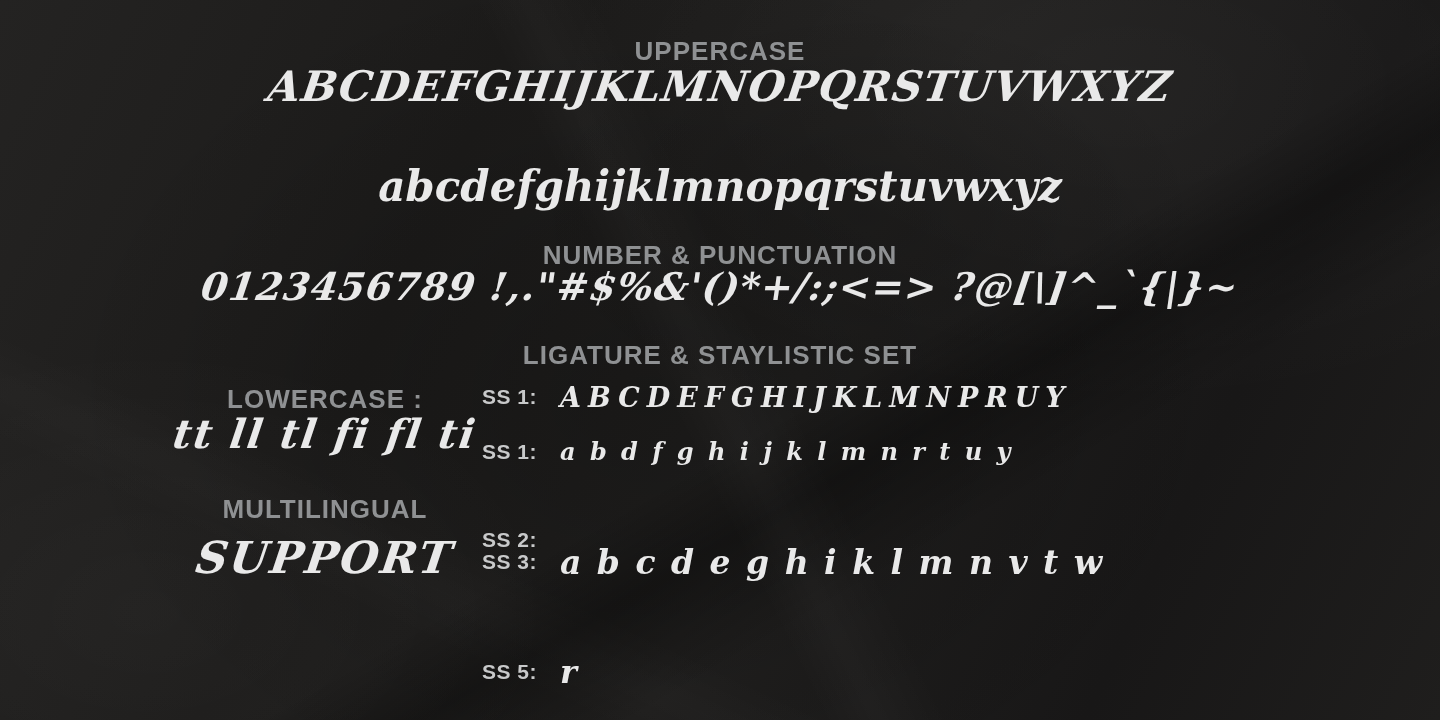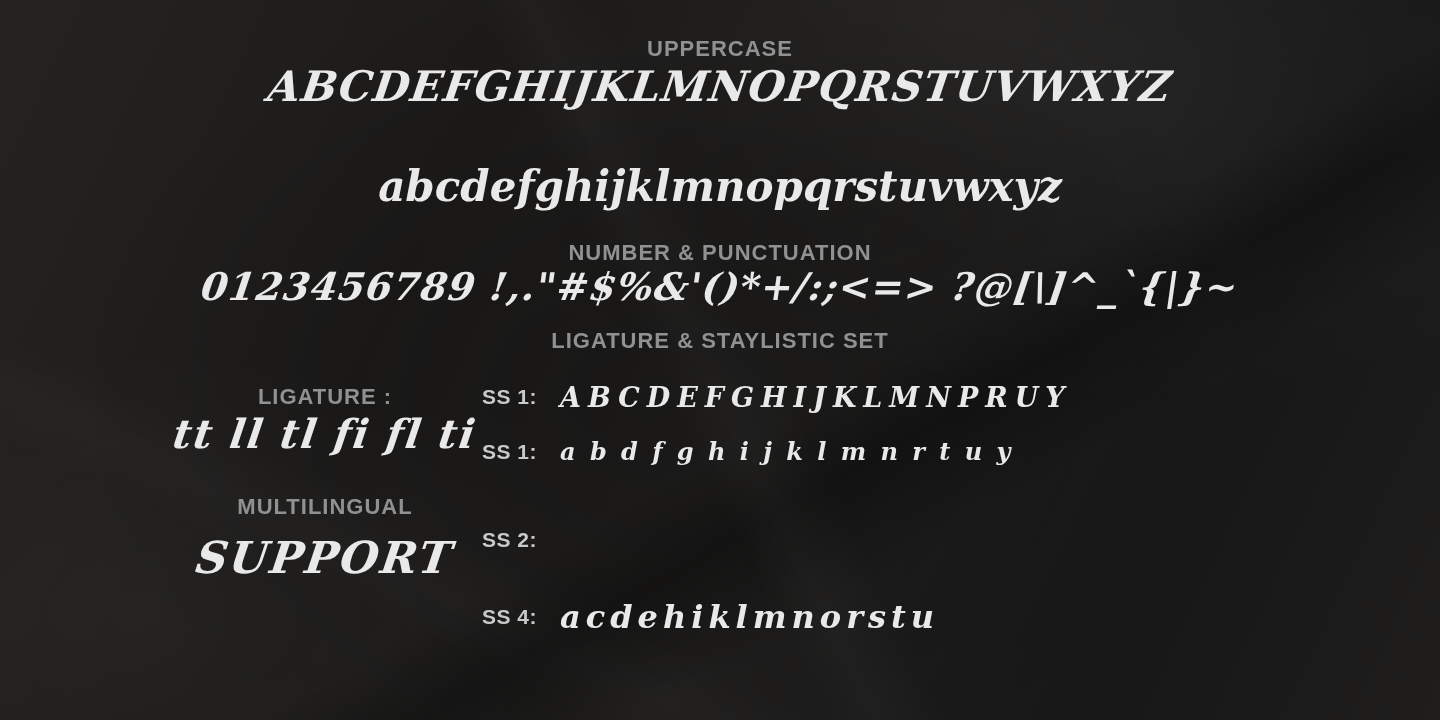--- a/index.html
+++ b/index.html
@@ -14,33 +14,33 @@
   }
   .texture{
     position:absolute;inset:0;pointer-events:none;
     background:
       linear-gradient(64deg, transparent 46%, rgba(255,255,255,0.025) 49%, transparent 53%),
       linear-gradient(150deg, transparent 56%, rgba(0,0,0,0.30) 62%, transparent 70%),
       linear-gradient(25deg, transparent 20%, rgba(255,255,255,0.015) 24%, transparent 28%),
       radial-gradient(500px 300px at 60% 30%, rgba(0,0,0,0.18), transparent 70%);
   }
   .sec{position:absolute;left:0;width:100%;text-align:center;line-height:1;}
-  .h{font-family:"Liberation Sans",sans-serif;font-weight:bold;font-size:22px;
+  .h{font-family:"Liberation Sans",sans-serif;font-weight:bold;font-size:26px;
      color:#8f9193;letter-spacing:1px;}
   .script{font-family:"DejaVu Serif",serif;font-style:italic;font-weight:700;
      color:#e9e9e9;white-space:nowrap;}
   .skew{transform:skewX(-8deg);}
 
   .upper-h{top:38px;}
   .upper-g{top:66px;font-size:42px;letter-spacing:1px;}
   .lower-h{top:139px;}
   .lower-g{top:166px;font-size:42px;}
   .num-h{top:242px;}
   .num-g{top:268px;font-size:38px;letter-spacing:1px;}
-  .ligaset-h{top:330px;}
+  .ligaset-h{top:342px;}
 
   .leftcol{position:absolute;left:160px;width:330px;text-align:center;line-height:1;}
   .lig-h{top:386px;}
   .lig-g{top:414px;font-size:40px;letter-spacing:2px;}
   .multi-h{top:496px;}
   .support-g{top:536px;font-size:44px;letter-spacing:2px;font-style:italic;}
 
   .ssrow{position:absolute;left:482px;height:54px;display:flex;align-items:center;gap:8px;}
   .r0{top:370px;} .r1{top:425px;} .r2{top:480px;margin-top:33px;} .r3{top:535px;} .r4{top:590px;} .r5{top:645px;}
   .sslabel{font-family:"Liberation Sans",sans-serif;font-weight:bold;font-size:21px;
@@ -62,34 +62,38 @@
   <div class="sec h upper-h">UPPERCASE</div>
   <div class="sec script skew upper-g">ABCDEFGHIJKLMNOPQRSTUVWXYZ</div>
 
   <div class="sec script lower-g">abcdefghijklmnopqrstuvwxyz</div>
 
   <div class="sec h num-h">NUMBER &amp; PUNCTUATION</div>
   <div class="sec script skew num-g">0123456789 !,."#$%&amp;'()*+/:;&lt;=&gt; ?@[\]^_`{|}~</div>
 
   <div class="sec h ligaset-h">LIGATURE &amp; STAYLISTIC SET</div>
 
-  <div class="leftcol h lig-h">LIGATURE :</div>
+  <div class="leftcol h lig-h">LOWERCASE :</div>
   <div class="leftcol script skew lig-g">tt ll tl fi fl ti</div>
 
   <div class="leftcol h multi-h">MULTILINGUAL</div>
   <div class="leftcol script skew support-g">SUPPORT</div>
 
   <div class="ssrow r0">
     <span class="sslabel">SS 1:</span>
     <span class="script ssg g0">ABCDEFGHIJKLMNPRUY</span>
   </div>
   <div class="ssrow r1">
     <span class="sslabel">SS 1:</span>
     <span class="script ssg g1">a b d f g h i j k l m n r t u y</span>
   </div>
   <div class="ssrow r2">
     <span class="sslabel">SS 2:</span>
   </div>
-  <div class="ssrow r4">
-    <span class="sslabel">SS 4:</span>
-    <span class="script ssg g4">acdehiklmnorstu</span>
+  <div class="ssrow r3">
+    <span class="sslabel">SS 3:</span>
+    <span class="script ssg g3">a b c d e g h i k l m n v t w</span>
+  </div>
+  <div class="ssrow r5">
+    <span class="sslabel">SS 5:</span>
+    <span class="script ssg g5">r</span>
   </div>
 </div>
 
 </body></html>

